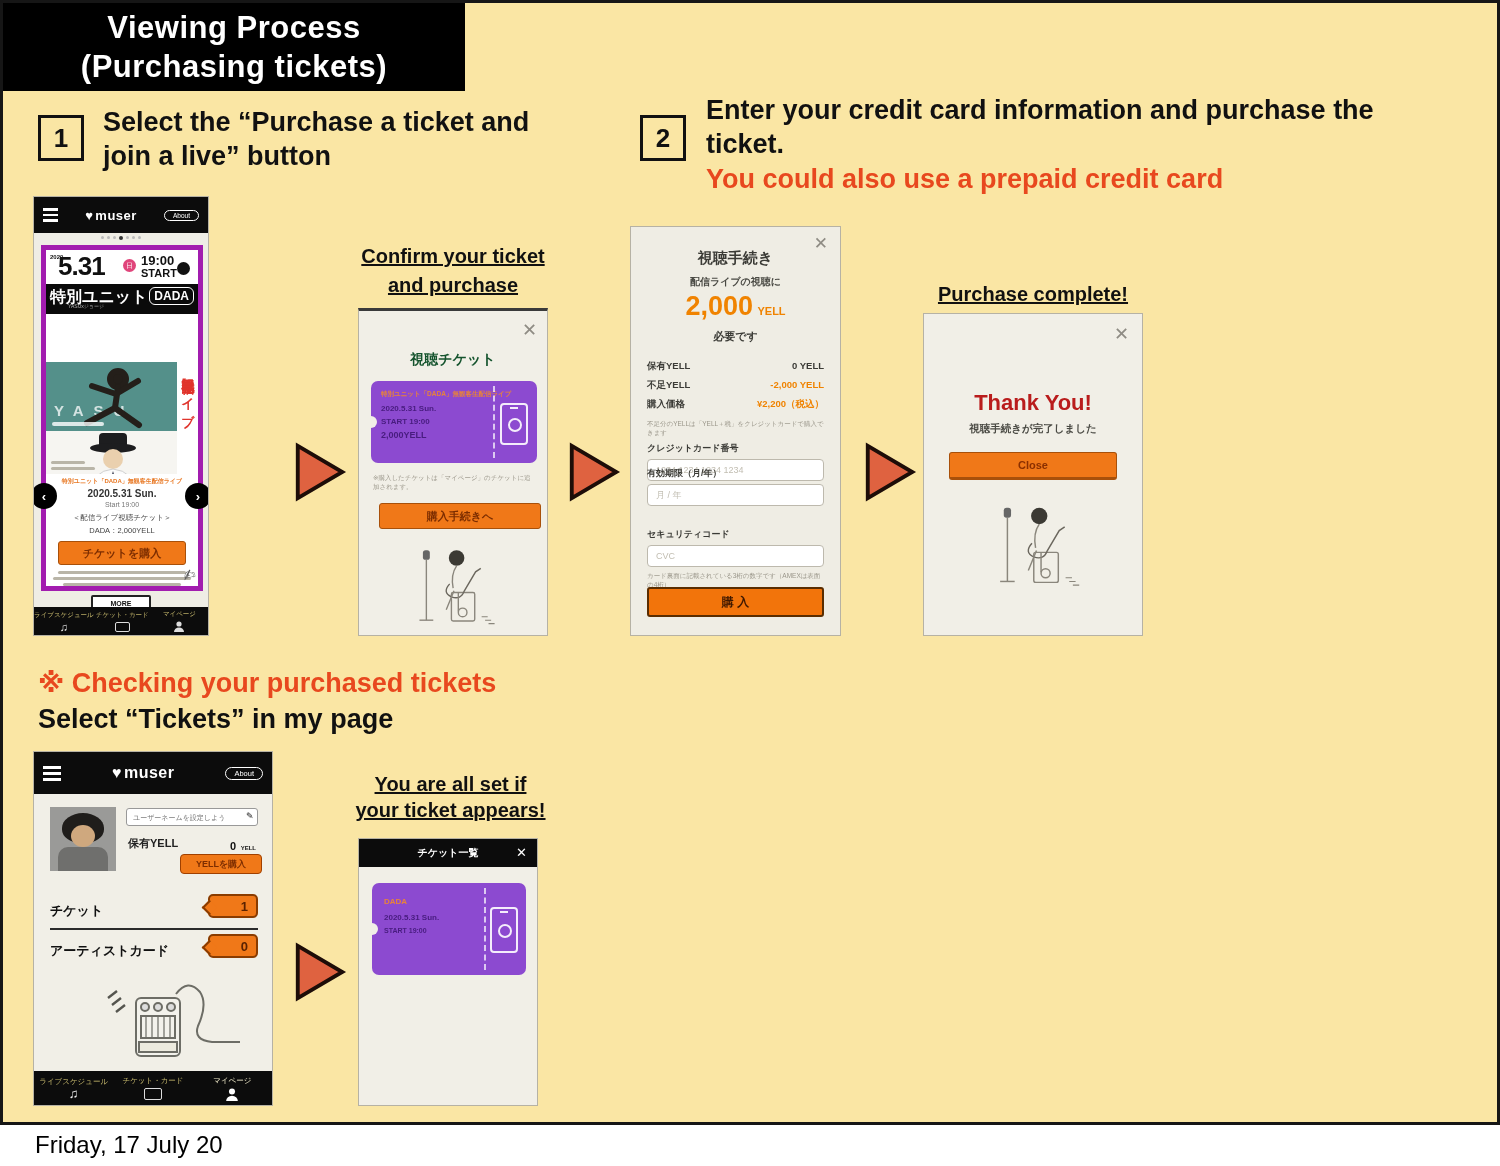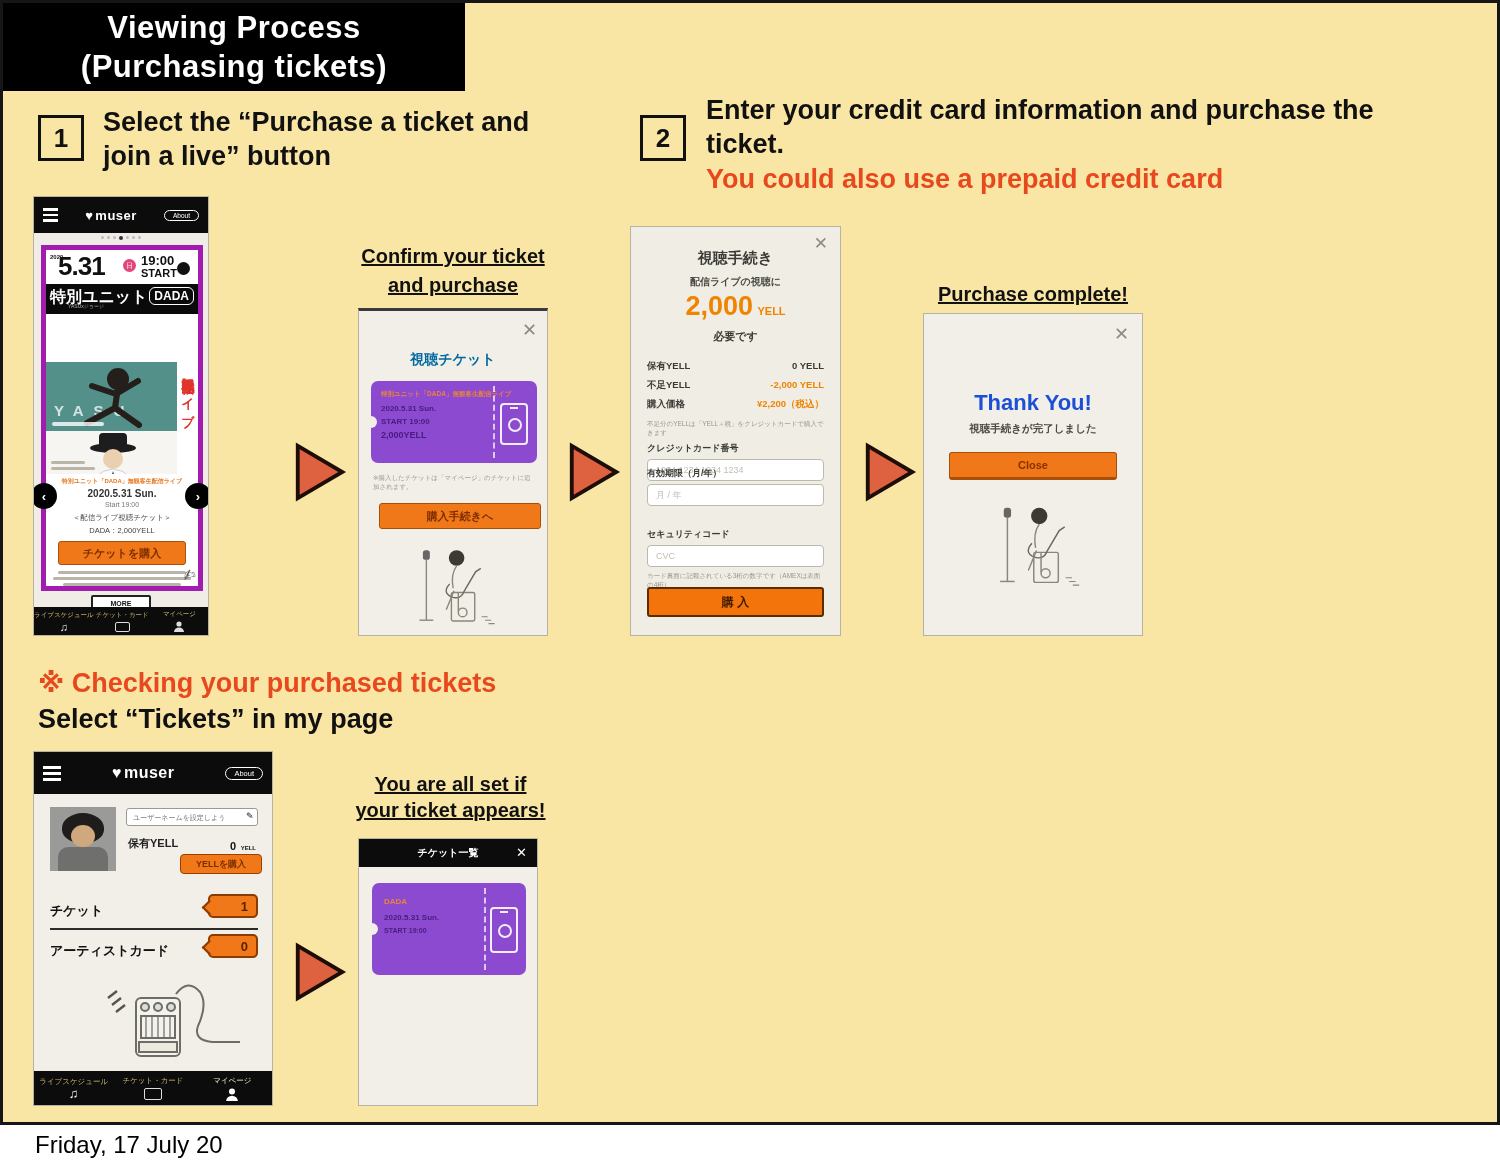--- a/index.html
+++ b/index.html
@@ -218,21 +218,21 @@
           <svg width="12" height="11" viewBox="0 0 12 11">
             <circle cx="6" cy="3" r="2.6" fill="#ddd"></circle>
               <path d="M1 11 a5 4.5 0 0 1 10 0 z" fill="#ddd"></path>
             </svg>
           </div>
       </div>
     </div>
 
     <div class="phone" style="left:355px;top:305px;width:190px;height:328px;border-top:3px solid #3a3a3a;">
       <span class="xclose" style="right:10px;top:10px;font-size:18px;">✕</span>
-      <div style="position:absolute;left:0;right:0;top:40px;text-align:center;font-size:14px;font-weight:bold;color:#0369a1;">視聴チケット</div>
+      <div style="position:absolute;left:0;right:0;top:40px;text-align:center;font-size:14px;font-weight:bold;color:#14532d;">視聴チケット</div>
       <div class="pticket" style="left:12px;top:70px;width:166px;height:82px;">
         <div class="tname" style="margin:9px 10px 0;font-size:6.5px;">特別ユニット「DADA」無観客生配信ライブ</div>
         <div class="tline" style="margin:5px 10px 0;font-size:8px;">2020.5.31 Sun.</div>
         <div class="tline" style="margin:4px 10px 0;font-size:8px;">START 19:00</div>
         <div class="tline" style="margin:4px 10px 0;font-size:9px;">2,000YELL</div>
         <span class="perf" style="right:42px;"></span>
         <span class="phicon" style="right:9px;top:22px;width:24px;height:38px;">
             <u></u>
             <i></i>
           </span>
@@ -291,21 +291,21 @@
       <div style="position:absolute;left:16px;right:16px;top:301px;">
         <div class="flabel">セキュリティコード</div>
         <input class="finput" style="margin-top: 4px;" placeholder="CVC">
       </div>
       <div class="tinyg" style="position:absolute;left:16px;right:16px;top:344px;">カード裏面に記載されている3桁の数字です（AMEXは表面の4桁）</div>
       <div class="obtn" style="position:absolute;left:16px;right:16px;top:360px;height:30px;font-size:12px;border:2px solid #5a2d00;background:#F2740B;color:#3f1800;">購 入</div>
     </div>
 
     <div class="phone" style="left:920px;top:310px;width:220px;height:323px;">
       <span class="xclose" style="right:13px;top:11px;font-size:18px;">✕</span>
-      <div style="position:absolute;left:0;right:0;top:76px;text-align:center;font-size:22px;font-weight:bold;color:#1d4ed8;">Thank You!</div>
+      <div style="position:absolute;left:0;right:0;top:76px;text-align:center;font-size:22px;font-weight:bold;color:#b91c1c;">Thank You!</div>
       <div style="position:absolute;left:0;right:0;top:108px;text-align:center;font-size:10.5px;font-weight:bold;color:#4a4a44;">視聴手続きが完了しました</div>
       <div class="obtn" style="position:absolute;left:25px;right:25px;top:138px;height:28px;font-size:11px;border-bottom:3px solid #a8500a;color:#8a2f00;">Close</div>
       <svg viewBox="0 0 100 110" style="position:absolute;left:60px;top:182px;width:105px;height:100px;">
         <g stroke="#8a867c" fill="none" stroke-width="1.6">
           <line x1="18" y1="24" x2="18" y2="94"></line>
             <path d="M10 94 h16"></path>
           <rect x="14" y="13" width="8" height="11" rx="3" fill="#666" stroke="none"></rect>
           <rect x="47" y="62" width="27" height="33" rx="2"></rect>
             <circle cx="60" cy="85" r="5"></circle>
           <circle cx="53" cy="22" r="9" fill="#3c3a34" stroke="none"></circle>

